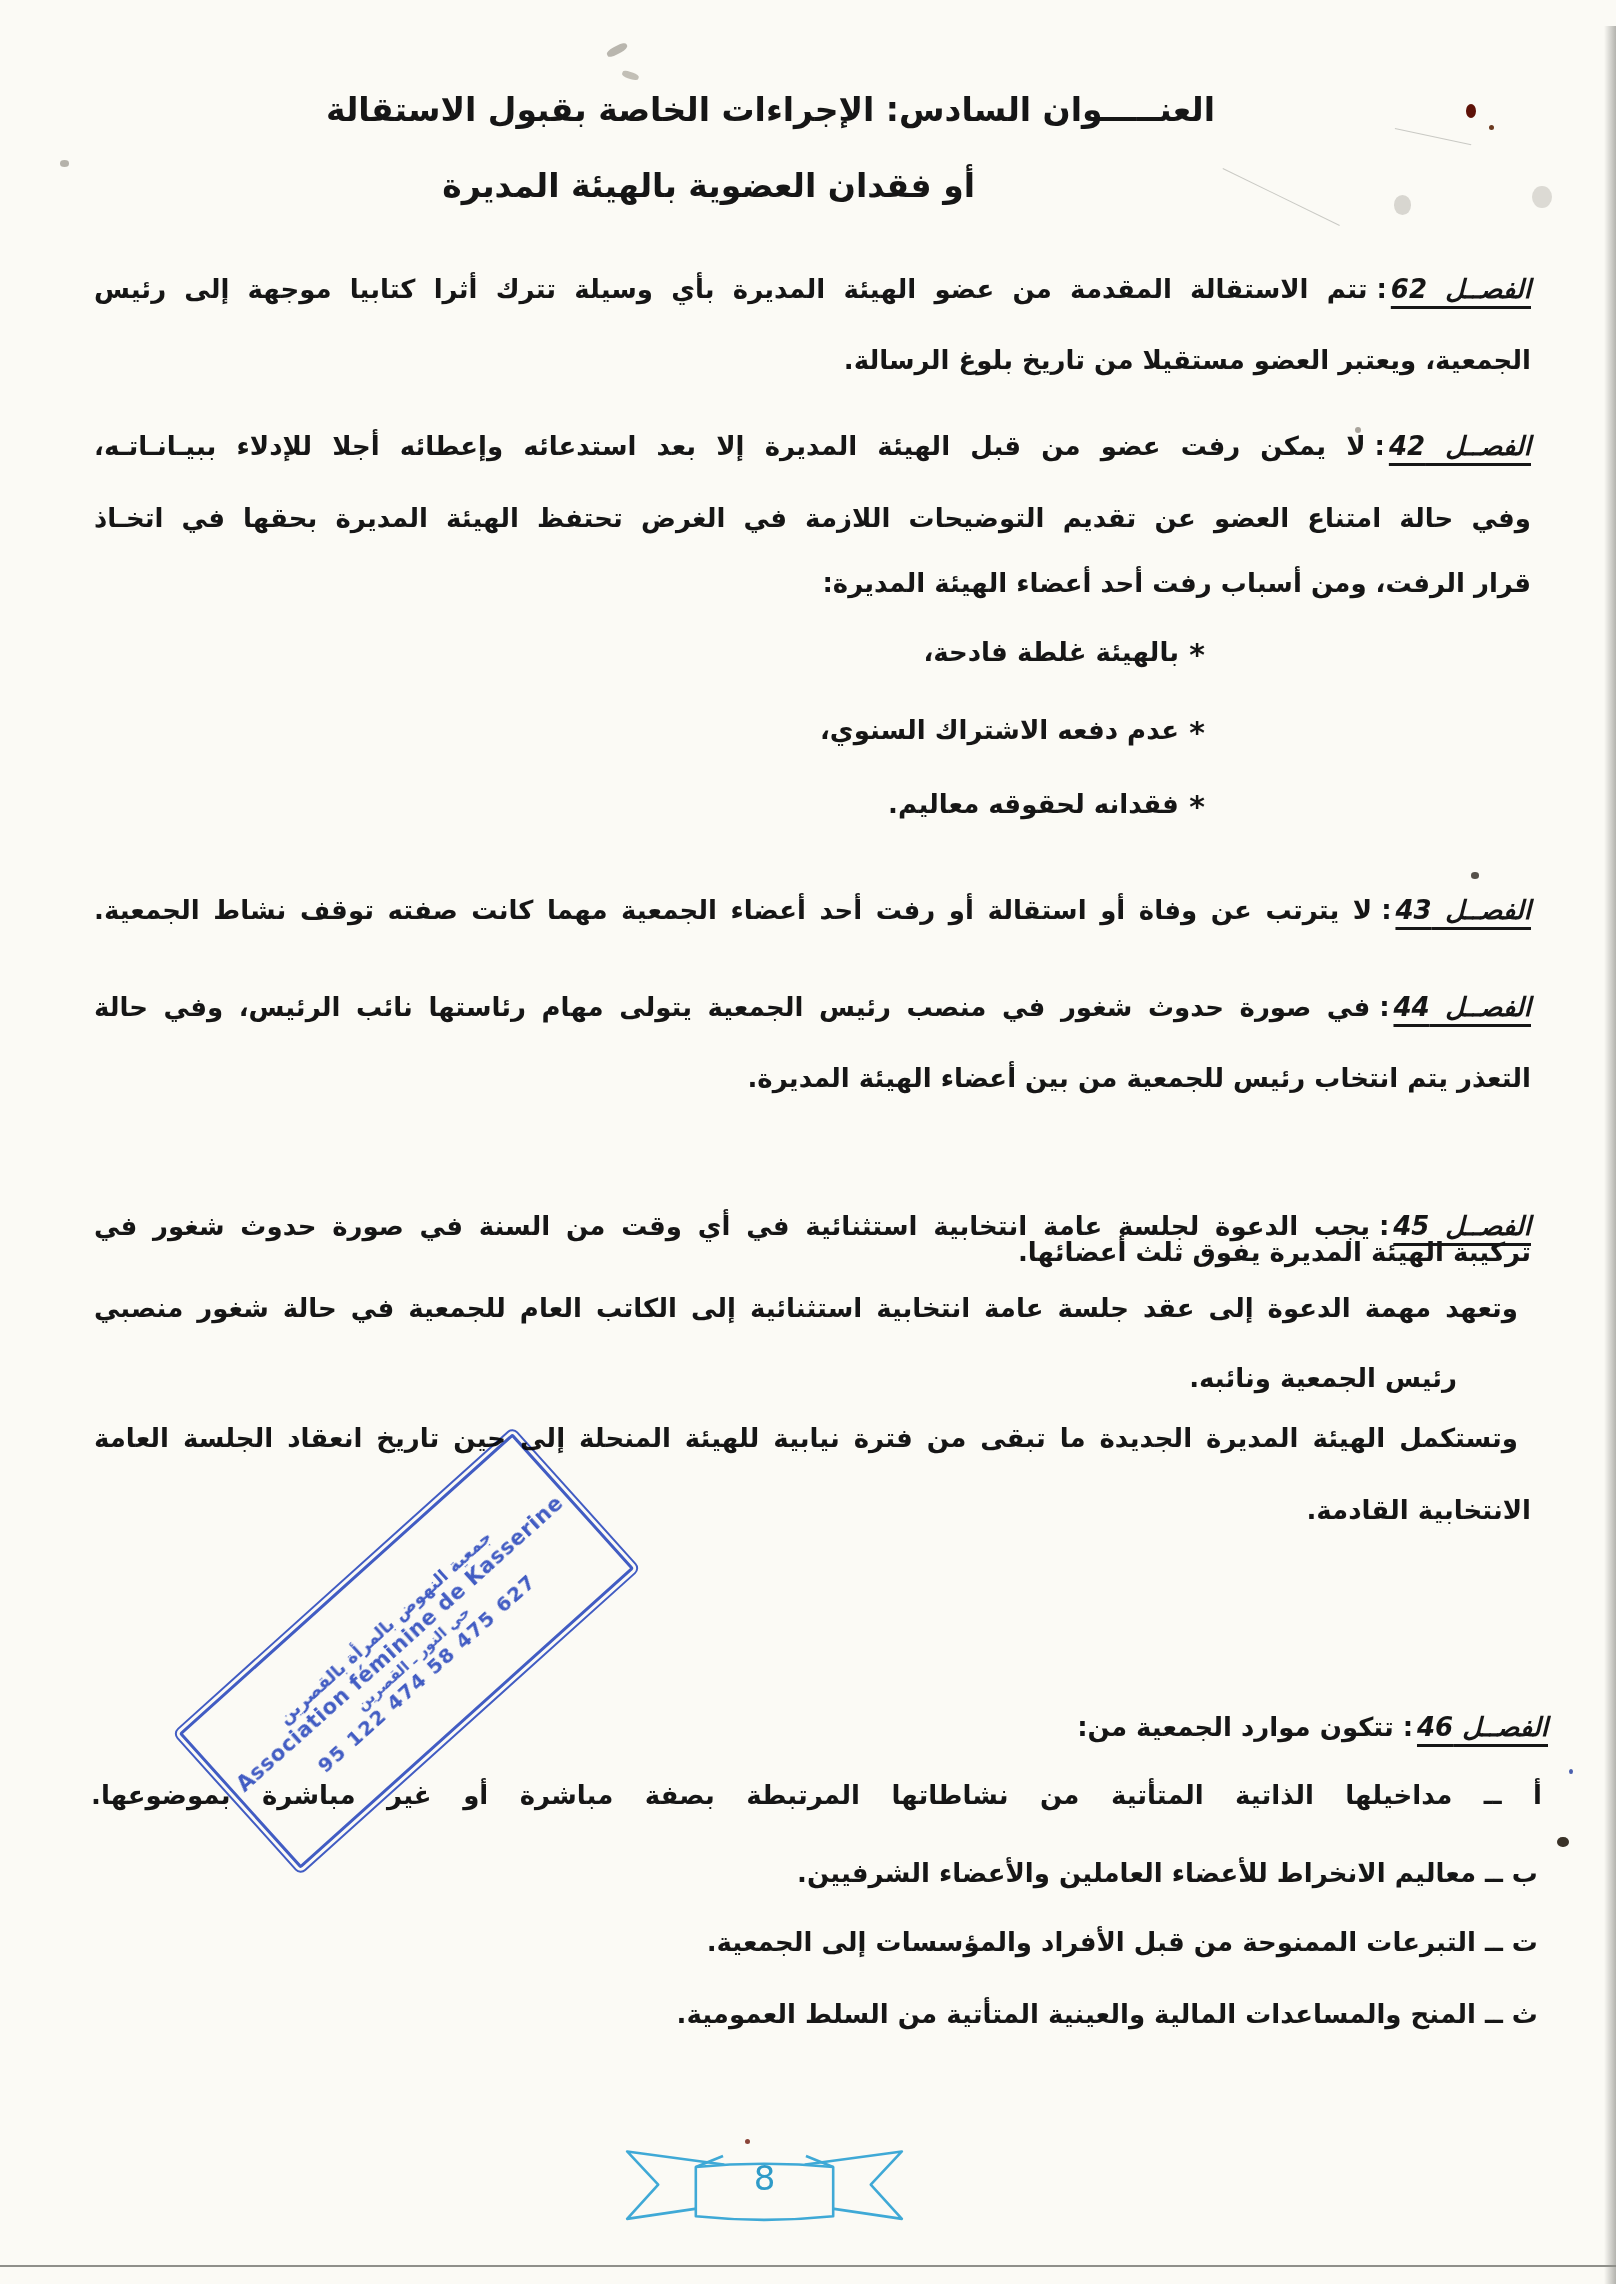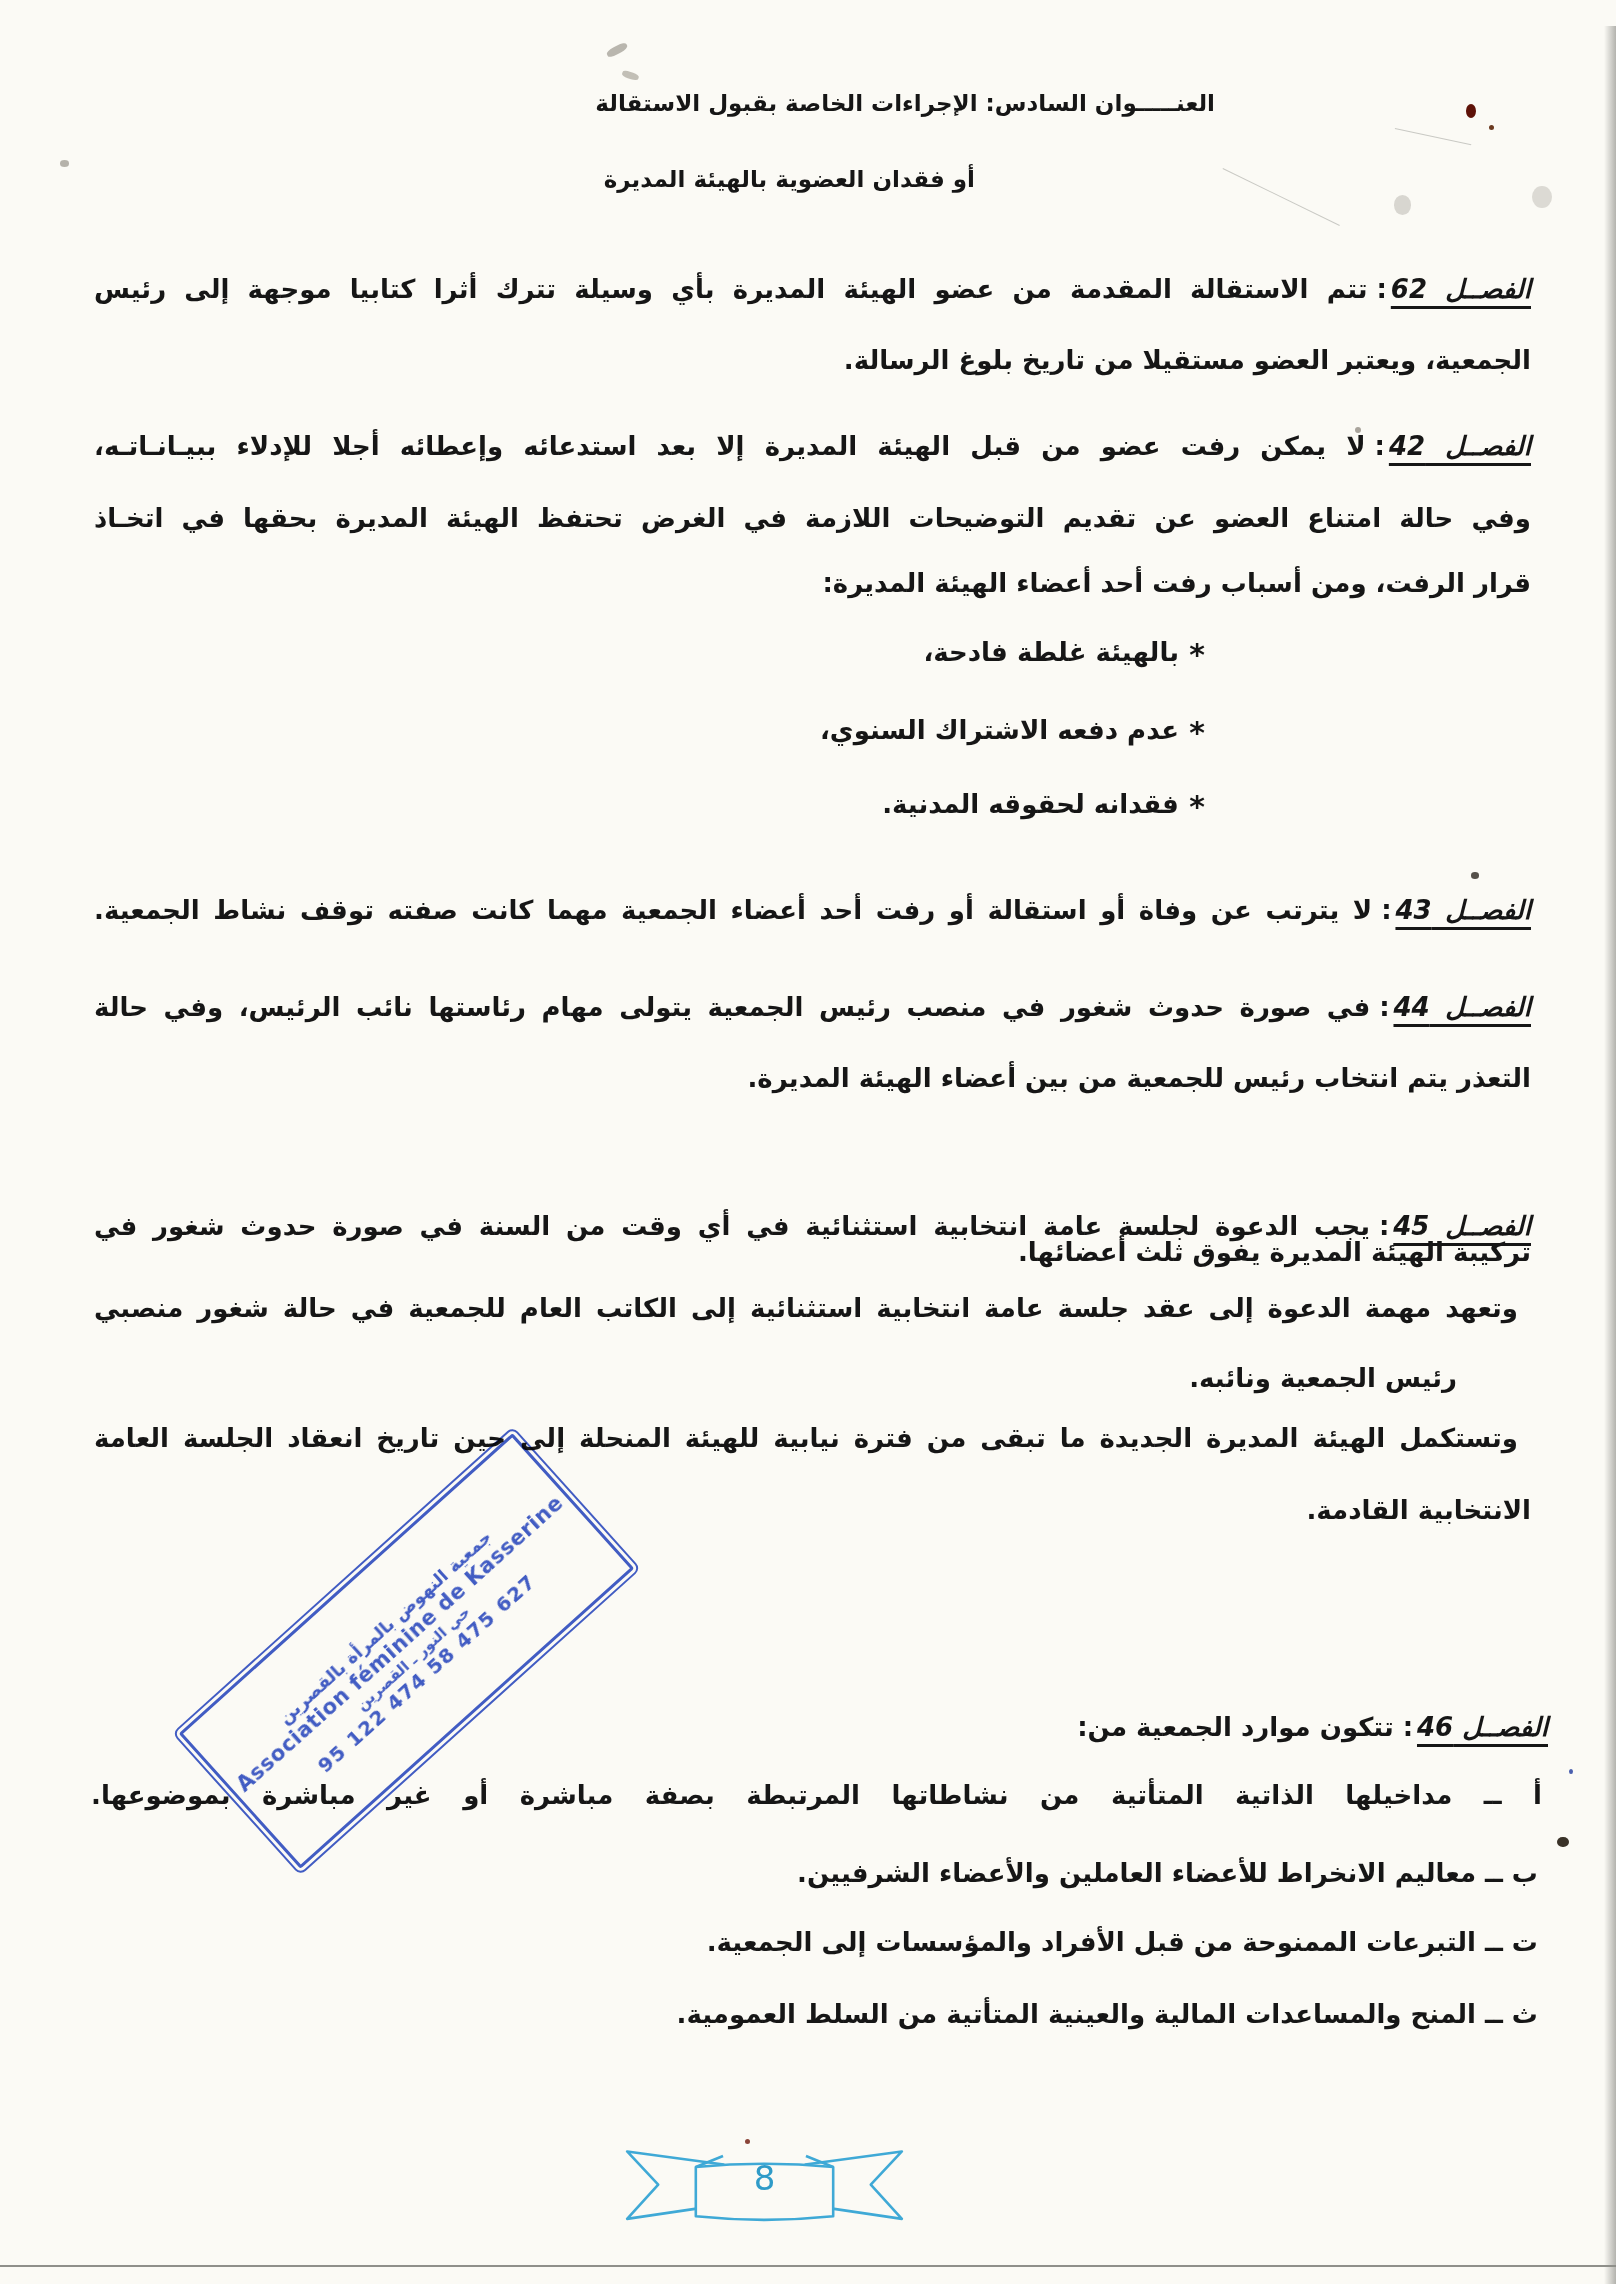--- a/index.html
+++ b/index.html
@@ -29,21 +29,21 @@
   }
   .fill{
     left:94px;right:85px;
     white-space:normal;
     text-align:justify;
     text-align-last:justify;
   }
   .rline{right:85px;}
   .h1{
     position:absolute;
-    font-size:23px;
+    font-size:33px;
     font-weight:700;
     white-space:nowrap;
   }
   .chlbl{
     font-style:italic;
     text-decoration:underline;
     text-decoration-thickness:2.6px;
     text-underline-offset:7.8px;
     margin-left:3.9px;
   }
@@ -114,21 +114,21 @@
   <div class="line fill" style="top:501px;">وفي حالة امتناع العضو عن تقديم التوضيحات اللازمة في الغرض تحتفظ الهيئة المديرة بحقها في اتخـاذ</div>
   <div class="line rline" style="top:566px;">قرار الرفت، ومن أسباب رفت أحد أعضاء الهيئة المديرة:</div>
 
   <div class="line bullet" style="top:631px;">
     <span class="star">*</span><span>بالهيئة غلطة فادحة،</span>
   </div>
   <div class="line bullet" style="top:709px;">
     <span class="star">*</span><span>عدم دفعه الاشتراك السنوي،</span>
   </div>
   <div class="line bullet" style="top:783px;">
-    <span class="star">*</span><span>فقدانه لحقوقه المدنية.</span>
+    <span class="star">*</span><span>فقدانه لحقوقه معاليم.</span>
   </div>
 
   <div class="line fill" style="top:893px;">
     <span class="chlbl">الفصــل 43</span><span class="colon">:</span><span>لا يترتب عن وفاة أو استقالة أو رفت أحد أعضاء الجمعية مهما كانت صفته توقف نشاط الجمعية.</span>
   </div>
 
   <div class="line fill" style="top:990px;">
     <span class="chlbl">الفصــل 44</span><span class="colon">:</span><span>في صورة حدوث شغور في منصب رئيس الجمعية يتولى مهام رئاستها نائب الرئيس، وفي حالة</span>
   </div>
   <div class="line rline" style="top:1061px;">التعذر يتم انتخاب رئيس للجمعية من بين أعضاء الهيئة المديرة.</div>

